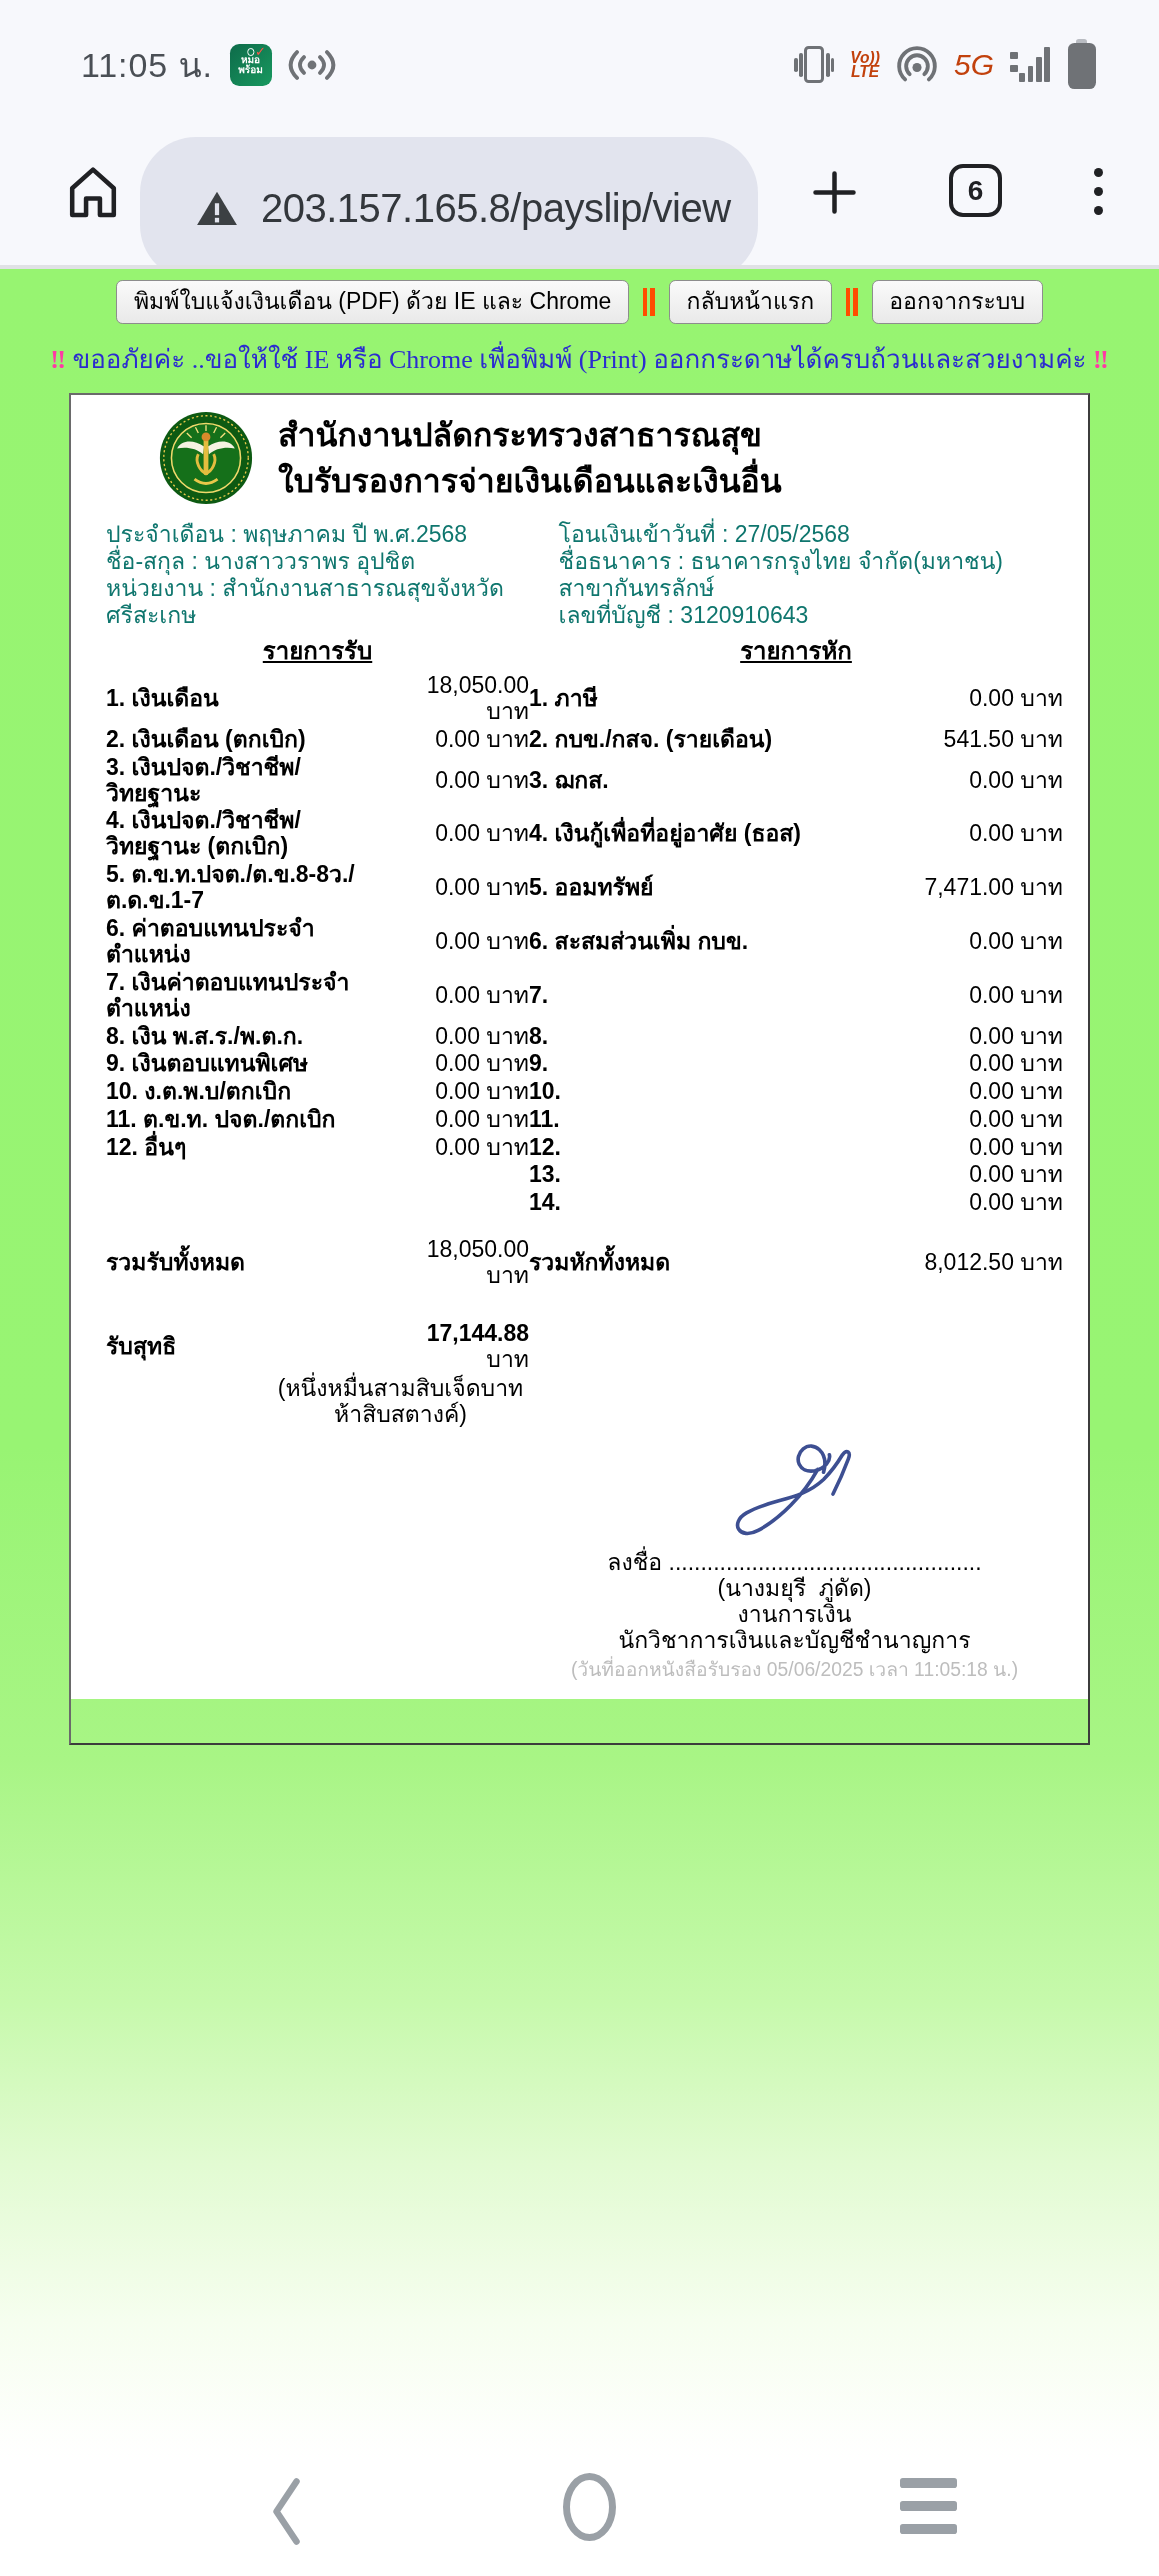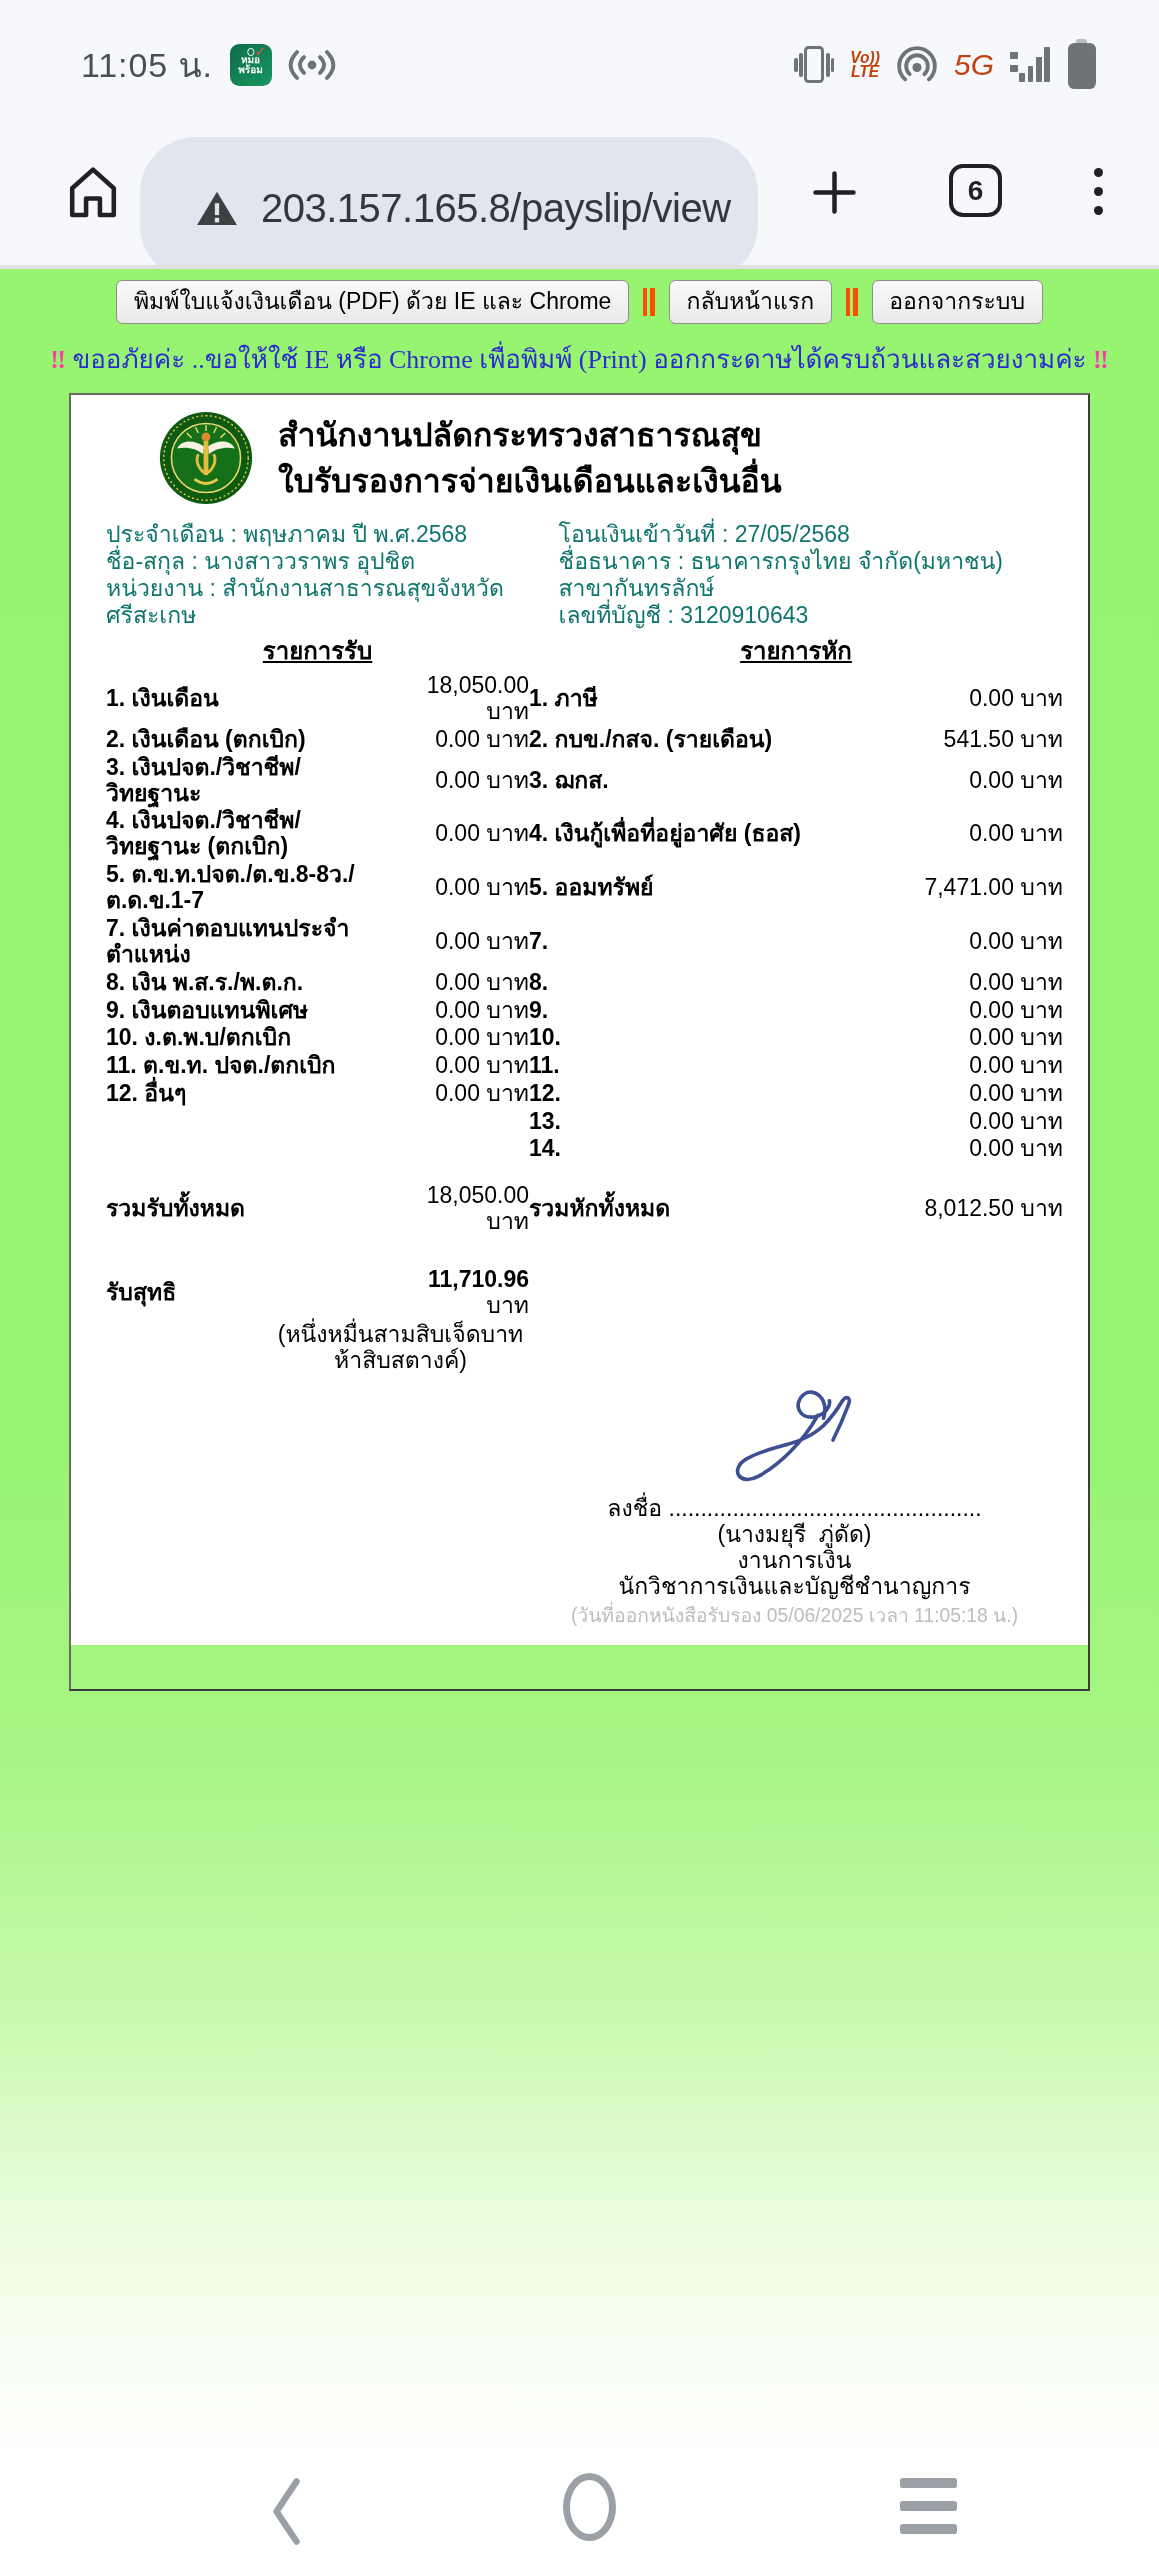--- a/index.html
+++ b/index.html
@@ -301,20 +301,26 @@
   </tr>
 
   <tr>
     <td class="lbl">5. ต.ข.ท.ปจต./ต.ข.8-8ว./
 ต.ด.ข.1-7</td>
     <td class="amt">0.00 บาท</td>
     <td class="lbl dlbl">5. ออมทรัพย์</td>
     <td class="amt">7,471.00 บาท</td>
   </tr>
 
+  <tr>
+    <td class="lbl">6. ค่าตอบแทนประจำตำแหน่ง</td>
+    <td class="amt">0.00 บาท</td>
+    <td class="lbl dlbl">6. สะสมส่วนเพิ่ม กบข.</td>
+    <td class="amt">0.00 บาท</td>
+  </tr>
 
   <tr>
     <td class="lbl">7. เงินค่าตอบแทนประจำ
 ตำแหน่ง</td>
     <td class="amt">0.00 บาท</td>
     <td class="lbl dlbl">7.</td>
     <td class="amt">0.00 บาท</td>
   </tr>
 
   <tr>
@@ -369,21 +375,21 @@
           <tbody>
             <tr class="total-row">
               <td class="lbl">รวมรับทั้งหมด</td>
               <td class="amt">18,050.00
 บาท</td>
               <td class="lbl dlbl">รวมหักทั้งหมด</td>
               <td class="amt">8,012.50 บาท</td>
             </tr>
             <tr class="net-row">
               <td class="lbl">รับสุทธิ</td>
-              <td class="amt"><span>11,710.96</span><br><span class="unit">บาท</span></td>
+              <td class="amt"><span>17,144.88</span><br><span class="unit">บาท</span></td>
               <td></td>
                 <td></td>
             </tr>
             <tr class="words-row">
               <td colspan="2">(หนึ่งหมื่นสามสิบเจ็ดบาทห้าสิบสตางค์)</td>
               <td></td>
                 <td></td>
             </tr>
           </tbody>
         </table>

